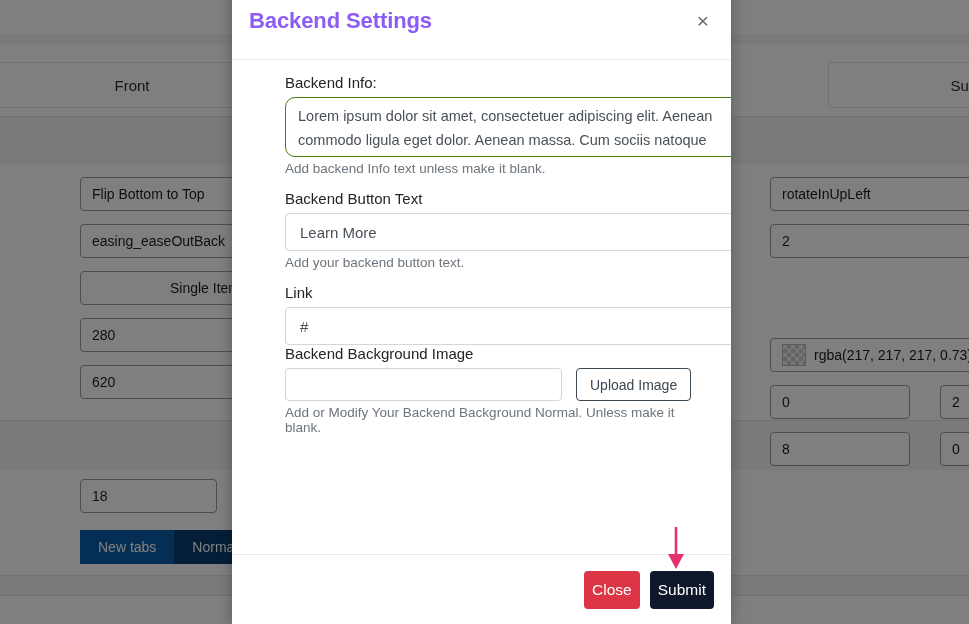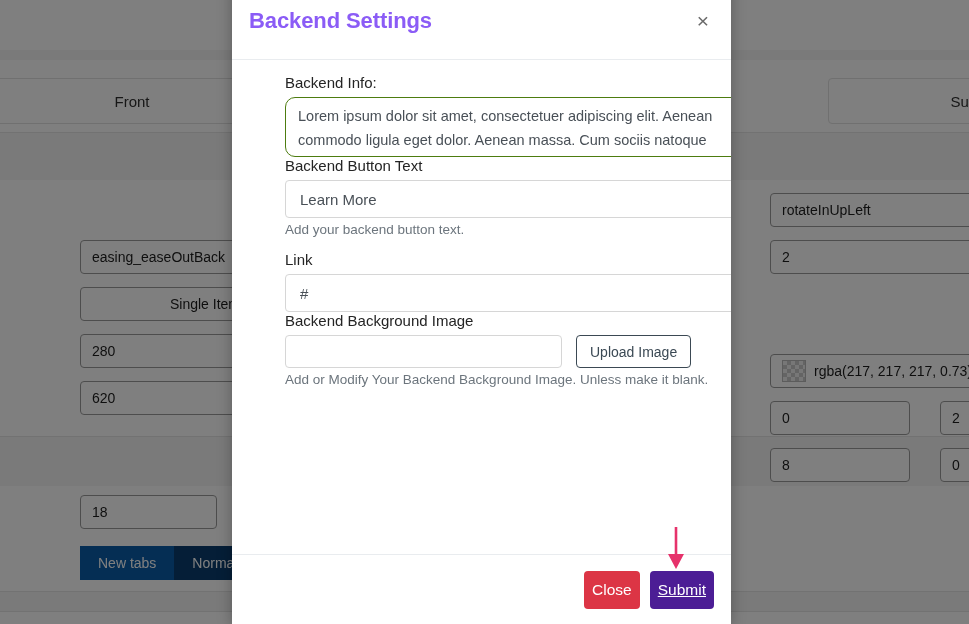--- a/index.html
+++ b/index.html
@@ -13,21 +13,20 @@
     font-family: "Liberation Sans", sans-serif;
     background: #ffffff;
     position: relative;
   }
 
   
   #bg-page {
     position: absolute;
     inset: 0;
     background: #3b82f6;
-    margin-top: 16px;
   }
   .bg-band {
     position: absolute;
     left: 0;
     right: 0;
     background: #ffffff;
   }
   .bg-band.shaded { background: #f5f5f5; }
   .bg-band.line-top { border-top: 1px solid #e4e4e4; }
   .bg-band.line-bottom { border-bottom: 1px solid #e4e4e4; }
@@ -298,21 +297,21 @@
     height: 38px;
     padding: 0 8px;
     border: none;
     border-radius: 4px;
     color: #ffffff;
     font-size: 15.5px;
     font-family: "Liberation Sans", sans-serif;
     cursor: pointer;
   }
   .btn-close-modal { background: #dc3545; }
-  .btn-submit { background: #4c1d95; margin-left: 10px; text-decoration: underline; }
+  .btn-submit { background: #0f172a; margin-left: 10px; }
 
   
   #annotation-arrow {
     position: absolute;
     left: 664px;
     top: 527px;
     width: 24px;
     height: 42px;
     pointer-events: none;
   }
@@ -333,20 +332,23 @@
   <div class="bg-band shaded line-top" style="top:575px; height:20px;"></div>
   <div class="bg-band line-top" style="top:595px; height:29px;"></div>
 
   <div class="bg-col-head" style="left:-8px; width:280px;">
     <span>Front</span>
   </div>
   <div class="bg-col-head" style="left:828px; width:280px;">
     <span>Supp</span>
   </div>
 
+  <div class="bg-field" style="left:80px; top:177px; width:250px;">
+    <span>Flip Bottom to Top</span>
+  </div>
   <div class="bg-field" style="left:80px; top:224px; width:250px;">
     <span>easing_easeOutBack</span>
   </div>
   <div class="bg-field" style="left:80px; top:271px; width:250px;justify-content:center;">
     <span>Single Item</span>
   </div>
   <div class="bg-field" style="left:80px; top:318px; width:250px;">
     <span>280</span>
   </div>
   <div class="bg-field" style="left:80px; top:365px; width:250px;">
@@ -410,34 +412,35 @@
         <div class="ta-thumb"></div>
         <div class="ta-arrow down">
             <i></i>
           </div>
       </div>
       <div class="ta-grip">
         <span></span>
           <span></span>
       </div>
     </div>
+    <div class="help-text">Add backend Info text unless make it blank.</div>
 
     <div class="field-label">Backend Button Text</div>
     <input class="text-input" type="text" value="Learn More" style="">
     <div class="help-text">Add your backend button text.</div>
 
     <div class="field-label">Link</div>
     <input class="text-input" type="text" value="#" style="">
 
     <div class="field-label">Backend Background Image</div>
     <div class="upload-row">
       <input class="upload-input" type="text" value="" style="">
       <button class="upload-btn">Upload Image</button>
     </div>
-    <div class="help-text">Add or Modify Your Backend Background Image. Unless make it blank.</div>
+    <div class="help-text">Add or Modify Your Backend Background Normal. Unless make it blank.</div>
   </div>
 
   <div class="modal-footer">
     <button class="btn btn-close-modal">Close</button>
     <button class="btn btn-submit">Submit</button>
   </div>
 </div>
 
 <svg id="annotation-arrow" viewBox="0 0 24 42">
   <line x1="12" y1="0" x2="12" y2="33" stroke="#e6326b" stroke-width="2.6"></line>

